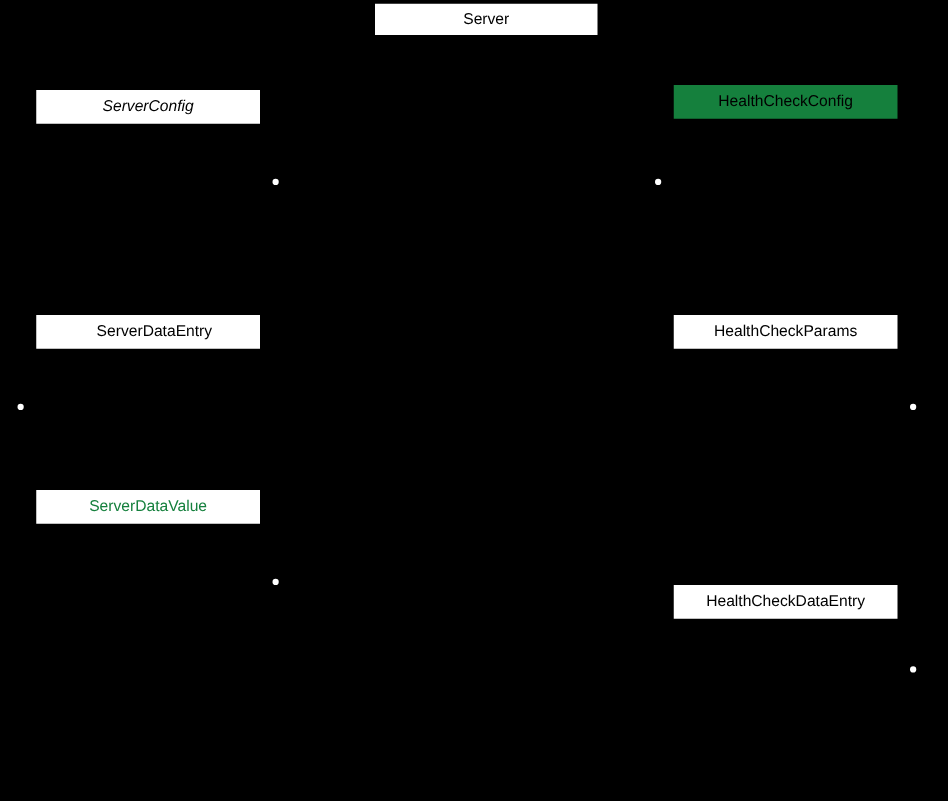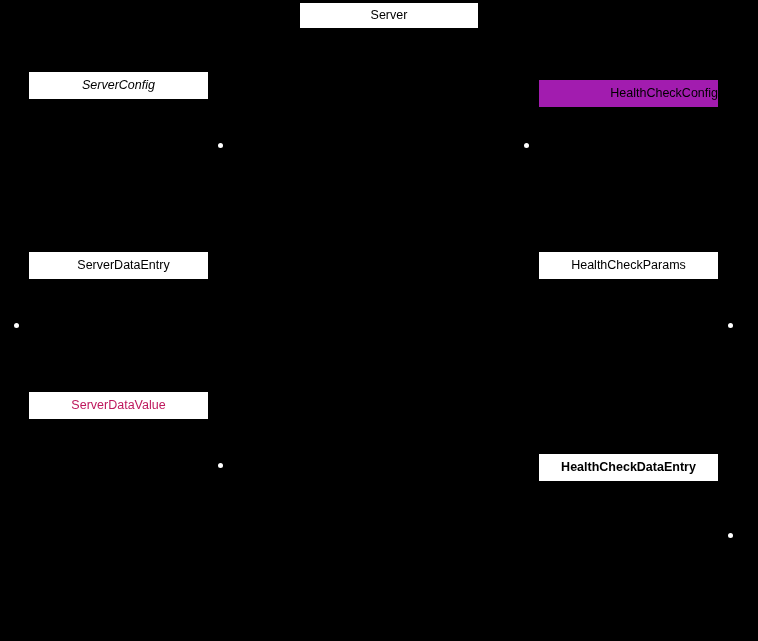--- a/index.html
+++ b/index.html
@@ -32,33 +32,33 @@
 </head>
 <body>
 
 <div id="stage" style="background: rgb(0, 0, 0);">
     <div class="node" style="left: 300px; top: 3px; width: 178px; height: 25px; background: rgb(255, 255, 255); color: rgb(0, 0, 0);">
       <span>Server</span>
     </div>
     <div class="node" style="left: 29px; top: 72px; width: 179px; height: 27px; background: rgb(255, 255, 255); color: rgb(0, 0, 0); font-style: italic;">
       <span>ServerConfig</span>
     </div>
-    <div class="node" style="left: 539px; top: 80px; width: 179px; height: 27px; background: #a21caf; color: rgb(0, 0, 0); justify-content: flex-end;">
+    <div class="node" style="left: 539px; top: 68px; width: 179px; height: 27px; background: #15803d; color: rgb(0, 0, 0);">
       <span>HealthCheckConfig</span>
     </div>
     <div class="node" style="left: 29px; top: 252px; width: 179px; height: 27px; background: rgb(255, 255, 255); color: rgb(0, 0, 0); padding-left: 10px;">
       <span>ServerDataEntry</span>
     </div>
     <div class="node" style="left: 539px; top: 252px; width: 179px; height: 27px; background: rgb(255, 255, 255); color: rgb(0, 0, 0); text-align: center;">
       <span>HealthCheckParams</span>
     </div>
-    <div class="node" style="left: 29px; top: 392px; width: 179px; height: 27px; background: rgb(255, 255, 255); color: #be185d;">
+    <div class="node" style="left: 29px; top: 392px; width: 179px; height: 27px; background: rgb(255, 255, 255); color: #15803d;">
       <span>ServerDataValue</span>
     </div>
-    <div class="node" style="left: 539px; top: 454px; width: 179px; height: 27px; background: rgb(255, 255, 255); color: rgb(0, 0, 0); font-weight: bold;">
+    <div class="node" style="left: 539px; top: 468px; width: 179px; height: 27px; background: rgb(255, 255, 255); color: rgb(0, 0, 0);">
       <span>HealthCheckDataEntry</span>
     </div>
     <div class="dot" style="width: 5px; height: 5px; left: 217.5px; top: 142.5px; background: rgb(255, 255, 255);"></div>
     <div class="dot" style="width: 5px; height: 5px; left: 523.5px; top: 142.5px; background: rgb(255, 255, 255);"></div>
     <div class="dot" style="width: 5px; height: 5px; left: 13.5px; top: 322.5px; background: rgb(255, 255, 255);"></div>
     <div class="dot" style="width: 5px; height: 5px; left: 727.5px; top: 322.5px; background: rgb(255, 255, 255);"></div>
     <div class="dot" style="width: 5px; height: 5px; left: 217.5px; top: 462.5px; background: rgb(255, 255, 255);"></div>
     <div class="dot" style="width: 5px; height: 5px; left: 727.5px; top: 532.5px; background: rgb(255, 255, 255);"></div>
   </div>
 

